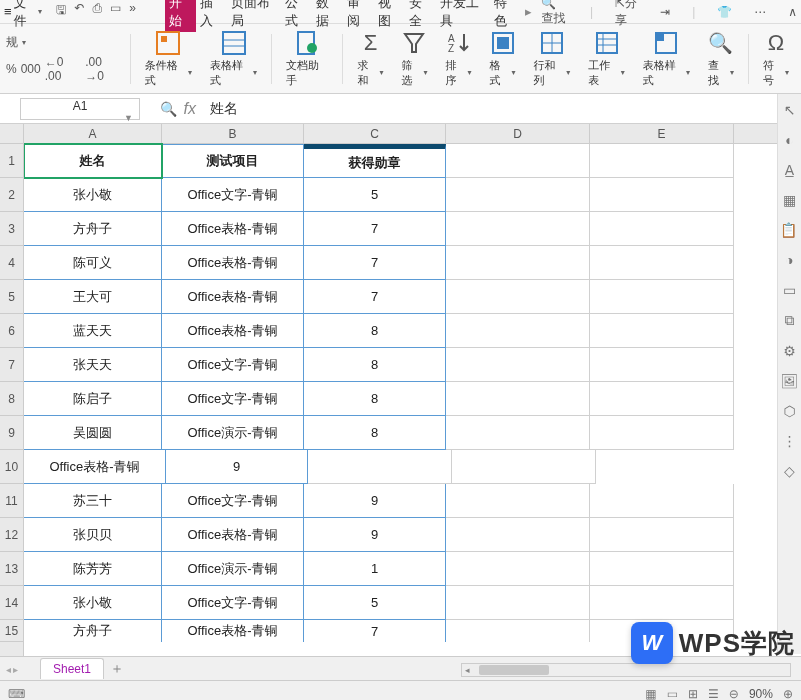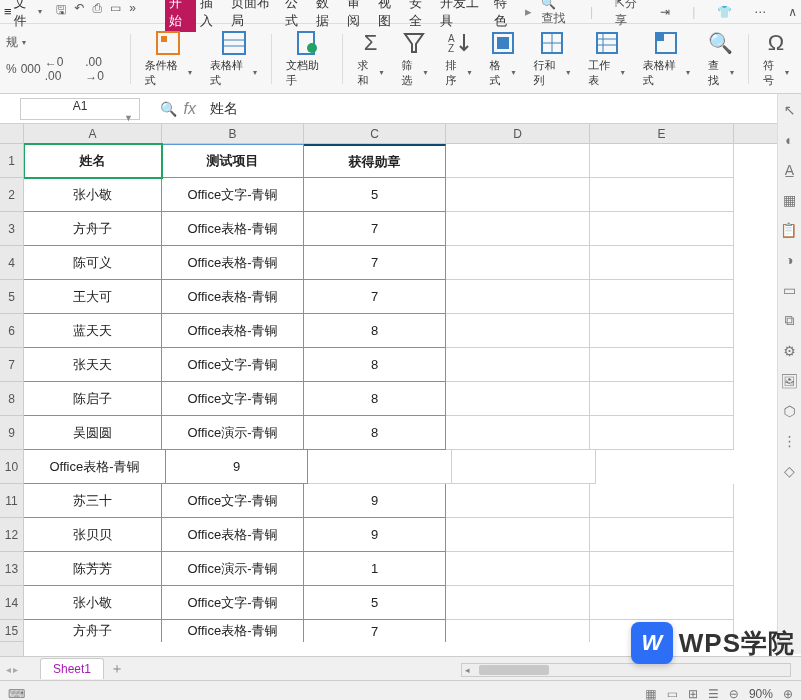--- a/index.html
+++ b/index.html
@@ -39,21 +39,21 @@
 .colhdrs { height: 20px; display: flex; background: #e9e9e9; border-bottom: 1px solid #ccc; }
 .colhdr { border-right: 1px solid #ccc; display: flex; align-items: center; justify-content: center; font-size: 12px; color: #555; }
 .colA { width: 138px; } .colB { width: 142px; } .colC { width: 142px; } .colD { width: 144px; } .colE { width: 144px; }
 .rows { }
 .row { height: 34px; display: flex; }
 .cell { border-right: 1px solid #d0d0d0; border-bottom: 1px solid #d0d0d0; display: flex; align-items: center; justify-content: center; font-size: 13px; color: #222; background: #fff; }
 .dataA, .dataB, .dataC { border-right: 1px solid #5b9bd5; border-bottom: 1px solid #5b9bd5; }
 .hdrcell { font-weight: 600; }
 .row:first-child .dataA { border-top: 1px solid #5b9bd5; }
 .row:first-child .dataB { border-top: 1px solid #5b9bd5; }
-.row:first-child .dataC { border-top: 2px solid #0c4a6e; }
+.row:first-child .dataC { border-top: 5px solid #0c4a6e; }
 .selected-cell { outline: 2px solid #21a366; outline-offset: -1px; position: relative; z-index: 2; }
 .rows .row:last-child { height: 22px; }
 .rows .row:last-child .cell { border-bottom: none; }
 
 .right-panel { position: absolute; right: 0; top: 94px; width: 24px; height: 560px; background: #f0f0f0; border-left: 1px solid #ddd; display: flex; flex-direction: column; align-items: center; gap: 14px; padding-top: 8px; }
 .right-panel .ricon { color: #777; cursor: pointer; font-size: 14px; }
 
 .sheet-tabs { height: 24px; background: #f0f0f0; border-top: 1px solid #ccc; display: flex; align-items: center; padding-left: 40px; gap: 6px; position: relative; }
 .sheet-tabs .navbtn { color: #aaa; font-size: 10px; position: absolute; left: 6px; top: 50%; transform: translateY(-50%); display:flex; gap:2px; }
 .sheet-tab { padding: 3px 12px; background: #fff; border: 1px solid #ccc; border-bottom: none; border-radius: 3px 3px 0 0; font-size: 12px; color: #a21caf; cursor: pointer; }

